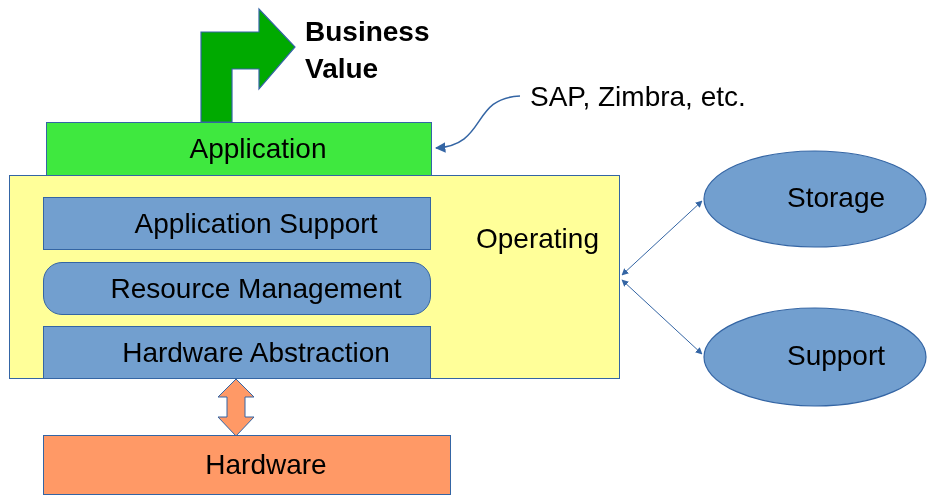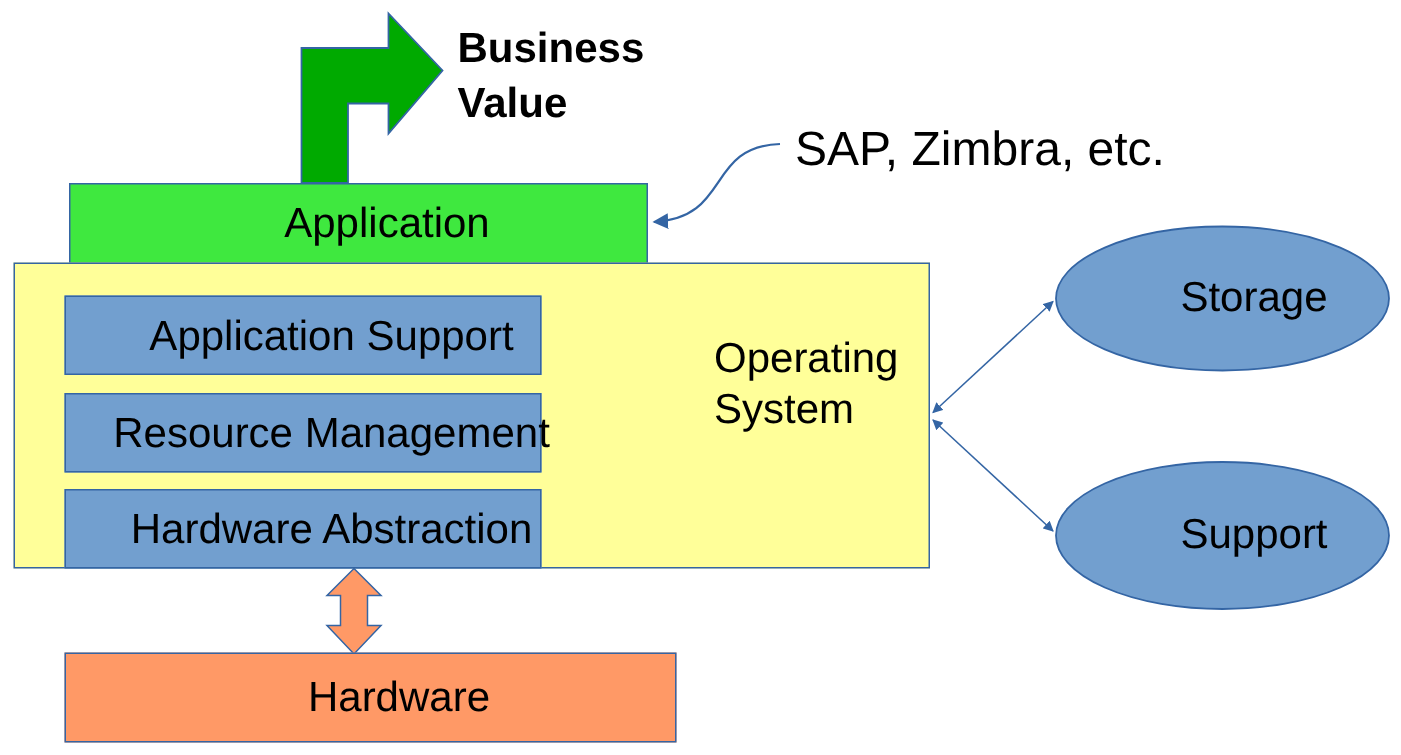--- a/index.html
+++ b/index.html
@@ -4,28 +4,28 @@
 <style>
   html, body { margin: 0; padding: 0; background: #ffffff; }
   body { width: 934px; height: 503px; position: relative; overflow: hidden;
          font-family: "Liberation Sans", sans-serif; color: #000; }
   svg.canvas { position: absolute; left: 0; top: 0; width: 934px; height: 503px; }
   .box { position: absolute; box-sizing: border-box; border: 1.5px solid #3465a4;
          display: flex; align-items: center; justify-content: center; padding-left: 38px; }
   .lbl { font-size: 28px; white-space: nowrap; }
   #app-box { left: 46px; top: 122px; width: 386px; height: 54px; background: #3fe83f; }
   #os-box { left: 9px; top: 175px; width: 611px; height: 204px; background: #ffff99; }
-  .layer { left: 43px; width: 318px; height: 53px; background: #729fcf; }
+  .layer { left: 43px; width: 388px; height: 53px; background: #729fcf; }
   #layer-0 { top: 197px; }
-  #layer-1 { top: 262px; }
+  #layer-1 { top: 262px; border-radius: 19px; }
   #layer-2 { top: 326px; height: 53px; }
   #hw-box { left: 43px; top: 435px; width: 408px; height: 60px; background: #ff9966; }
   #os-label { position: absolute; left: 476px; top: 222px; font-size: 28px; line-height: 34px; }
   #bv-label { position: absolute; left: 305px; top: 13px; font-size: 28px; font-weight: bold; line-height: 37px; }
-  #sap-label { position: absolute; left: 530px; top: 81px; font-size: 32px; }
+  #sap-label { position: absolute; left: 530px; top: 81px; font-size: 28px; }
   .ellipse-lbl { position: absolute; font-size: 28px; width: 264px; text-align: center; }
   #storage-label { left: 704px; top: 182px; }
   #network-label { left: 704px; top: 340px; }
 </style>
 </head>
 <body>
 
 <svg class="canvas" viewBox="0 0 934 503">
   <defs>
     <marker id="ah" viewBox="0 0 10 10" refX="9" refY="5" markerWidth="7" markerHeight="7" orient="auto-start-reverse">
@@ -44,21 +44,20 @@
   <line x1="622" y1="280" x2="702" y2="354" stroke="#3465a4" stroke-width="1" marker-start="url(#ah)" marker-end="url(#ah)"></line>
 </svg>
 
 <div id="app-box" class="box">
   <span class="lbl">Application</span>
 </div>
 
 <div id="os-box" class="box"></div>
 <div id="os-label">
   <div>Operating</div>
-  <div>System</div>
 </div>
 
 <div id="layer-0" class="box layer">
   <span class="lbl">Application Support</span>
 </div>
 <div id="layer-1" class="box layer">
   <span class="lbl">Resource Management</span>
 </div>
 <div id="layer-2" class="box layer">
   <span class="lbl">Hardware Abstraction</span>

